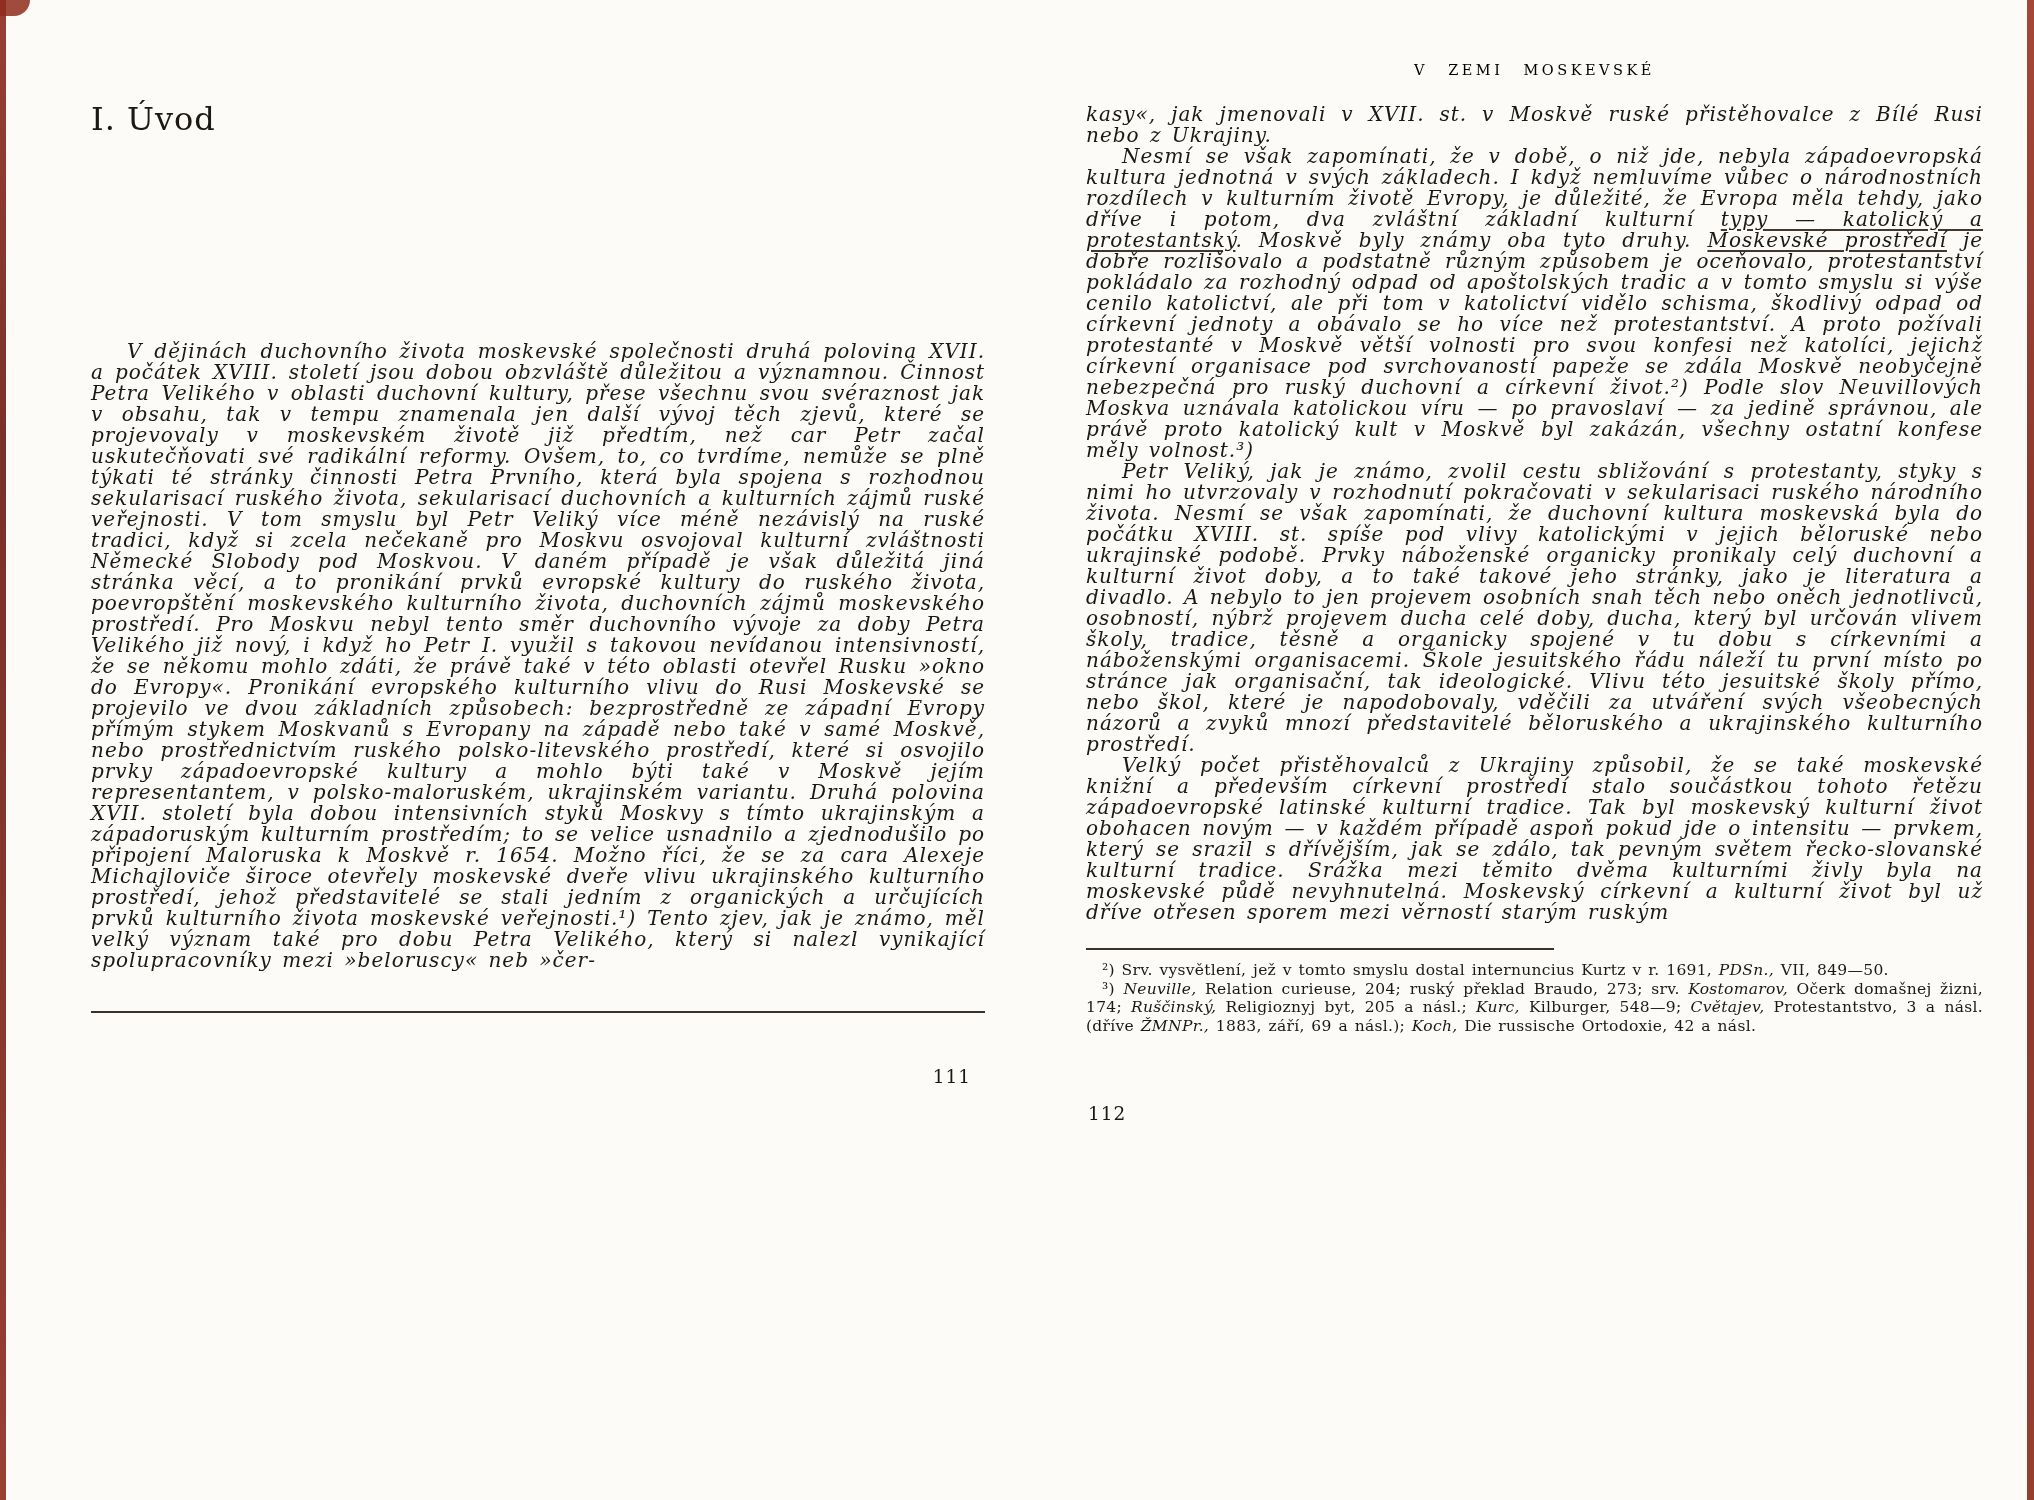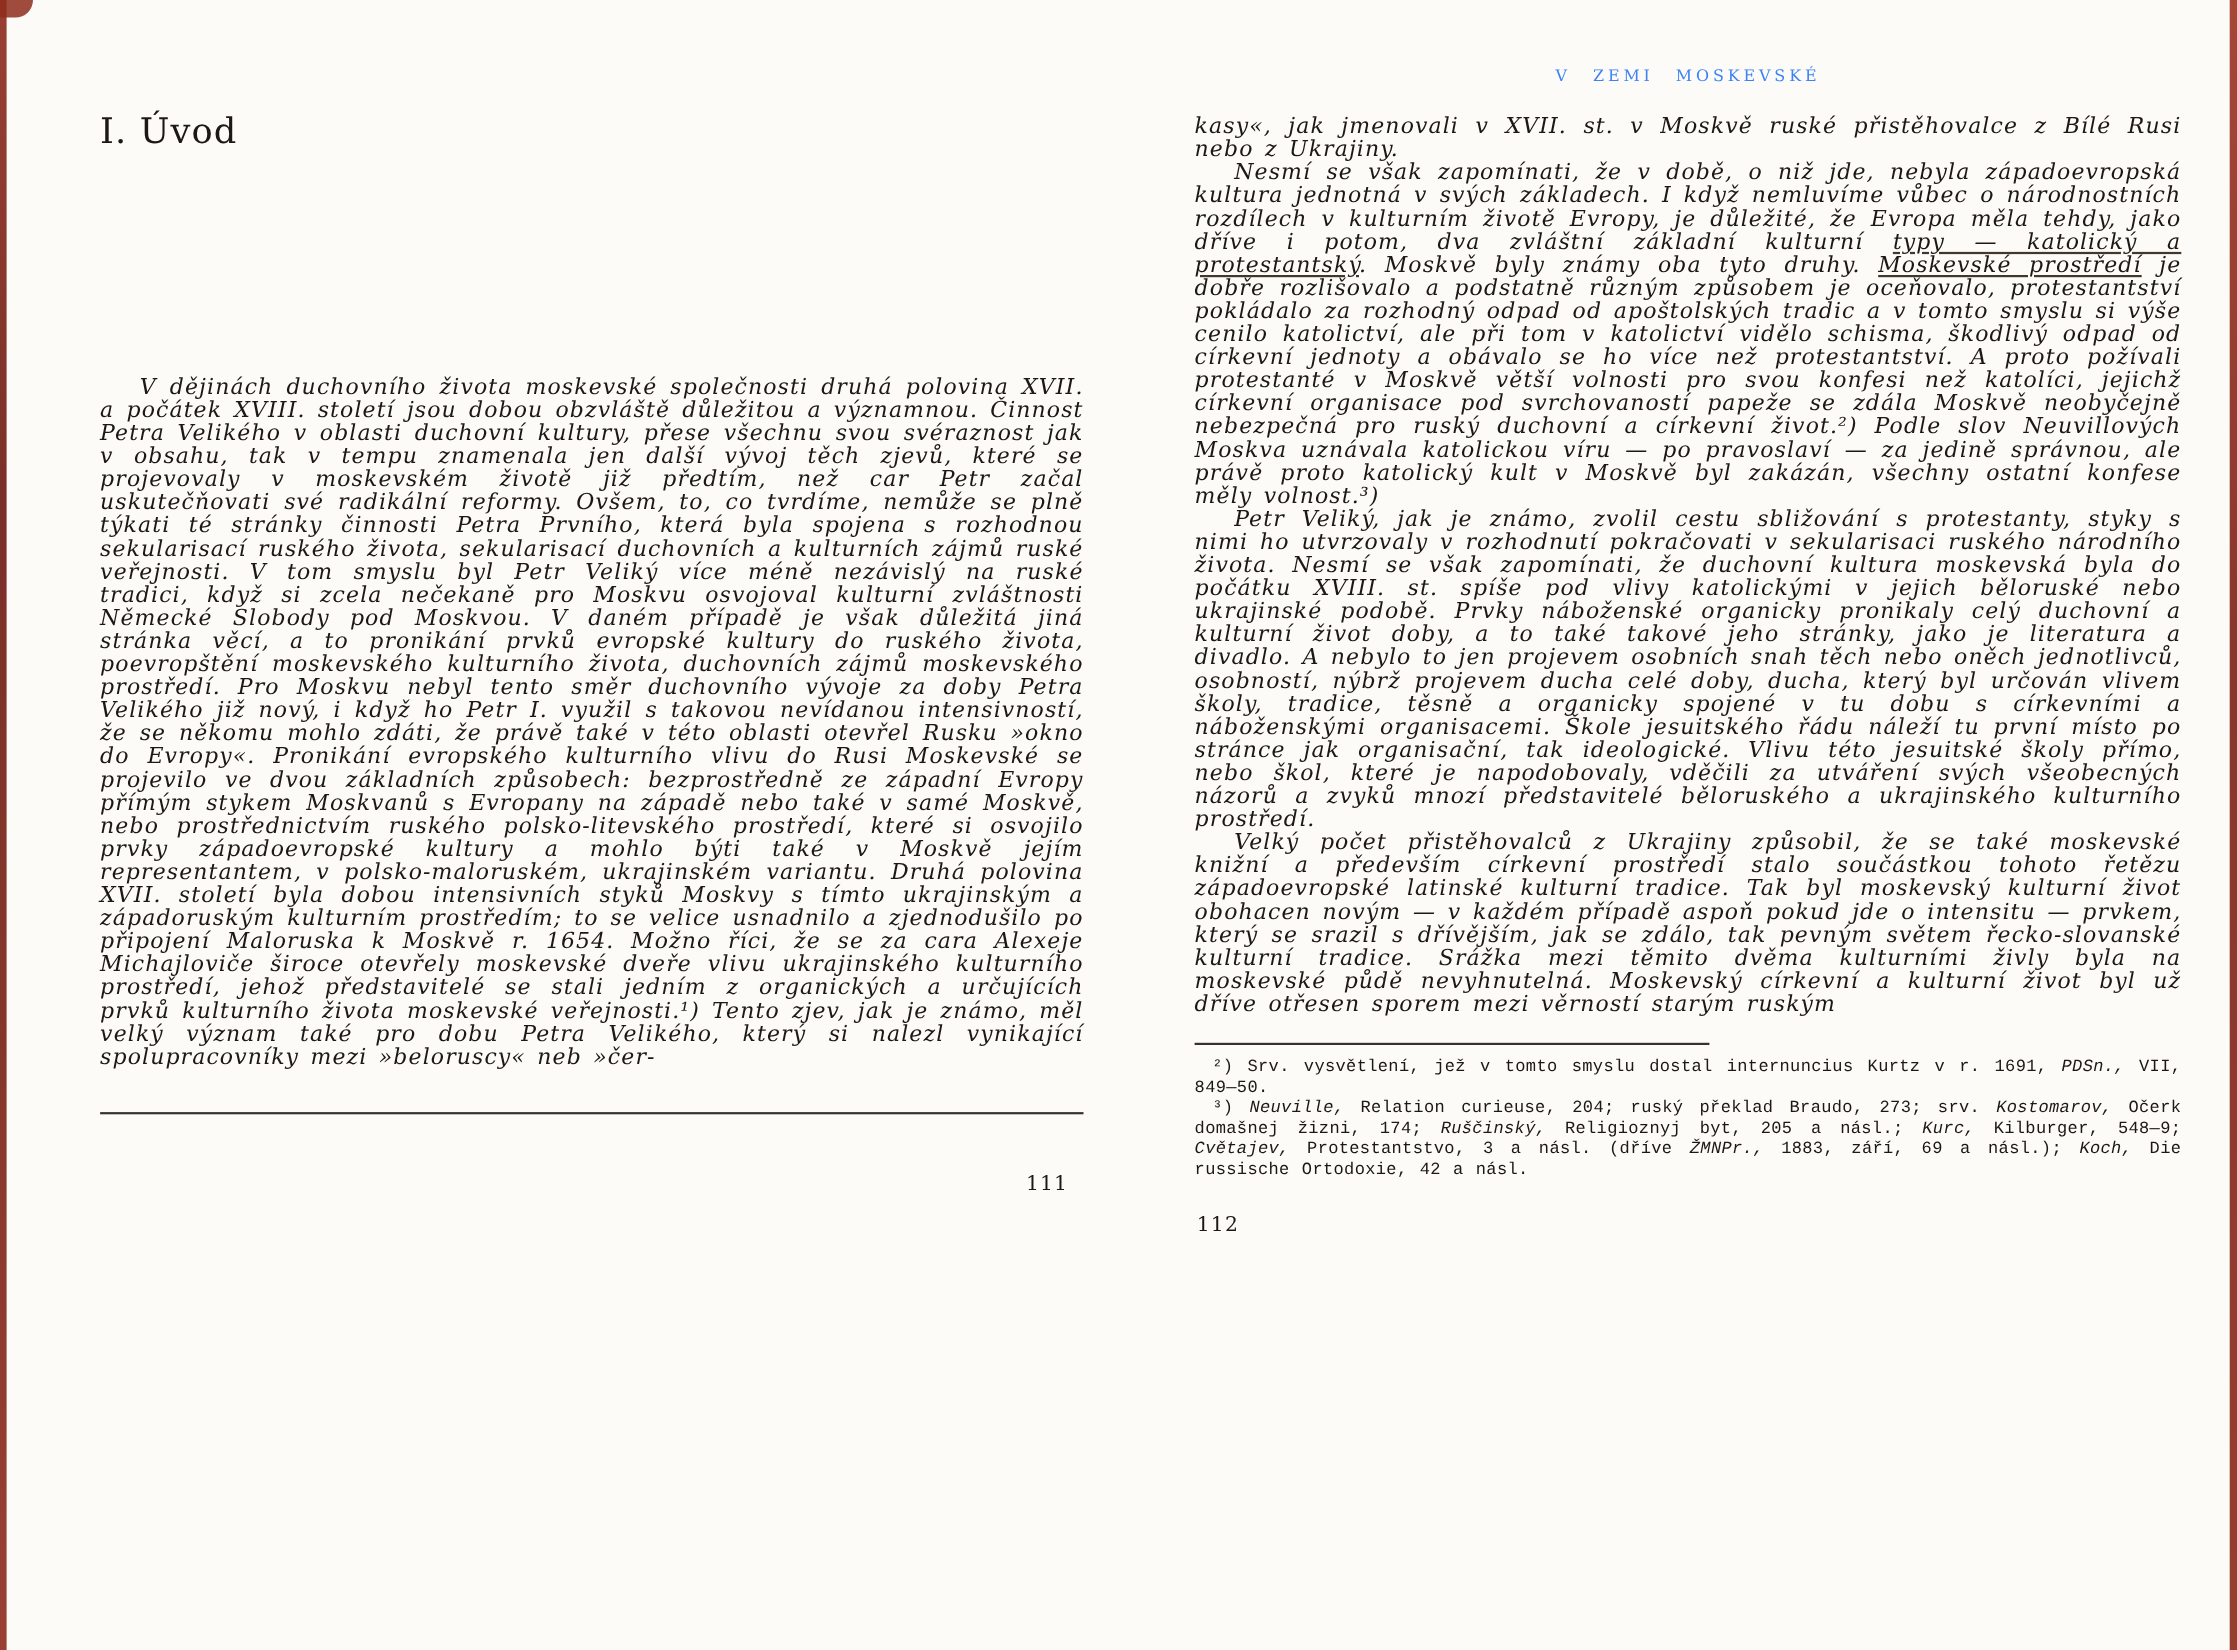--- a/index.html
+++ b/index.html
@@ -18,21 +18,21 @@
 
   .chapter-heading {
     position: absolute; top: 100px; left: 0;
     font-size: 32px; font-weight: normal; letter-spacing: 1px;
     margin: 0;
   }
   .running-head {
     position: absolute; top: 62px; left: 0; right: 0;
     text-align: center;
     font-size: 14.5px; letter-spacing: 3.5px; word-spacing: 12px;
-    color: #3b82f6;
+    color: #000000;
   }
 
   .body-text {
     position: absolute; left: 0; right: 0;
     font-size: 20px; line-height: 21px;
     text-align: justify;
     letter-spacing: 1px; word-spacing: 3px; font-style: italic;
   }
   .page-left  .body-text { top: 341px; }
   .page-right .body-text { top: 104px; }
@@ -42,21 +42,21 @@
   .footnote-rule {
     position: absolute; left: 0; height: 2px; background: #39322c;
   }
   .page-left  .footnote-rule { top: 1011px; width: 894px; }
   .page-right .footnote-rule { top: 948px;  width: 468px; }
 
   .footnotes {
     position: absolute; left: 0; right: 0;
     font-size: 15.5px; line-height: 18.5px;
     text-align: justify;
-    letter-spacing: 0.3px; word-spacing: 1.5px; font-family: Liberation Mono, monospace;
+    letter-spacing: 0.3px; word-spacing: 1.5px;
   }
   .page-left  .footnotes { top: 1030px; }
   .page-right .footnotes { top: 961px; }
   .footnotes p { margin: 0; }
   .footnotes p.indent { text-indent: 16px; }
 
   .page-number {
     position: absolute; font-size: 18.5px; letter-spacing: 1px;
   }
   .page-left  .page-number { top: 1066px; right: 14px; text-align: center; }

